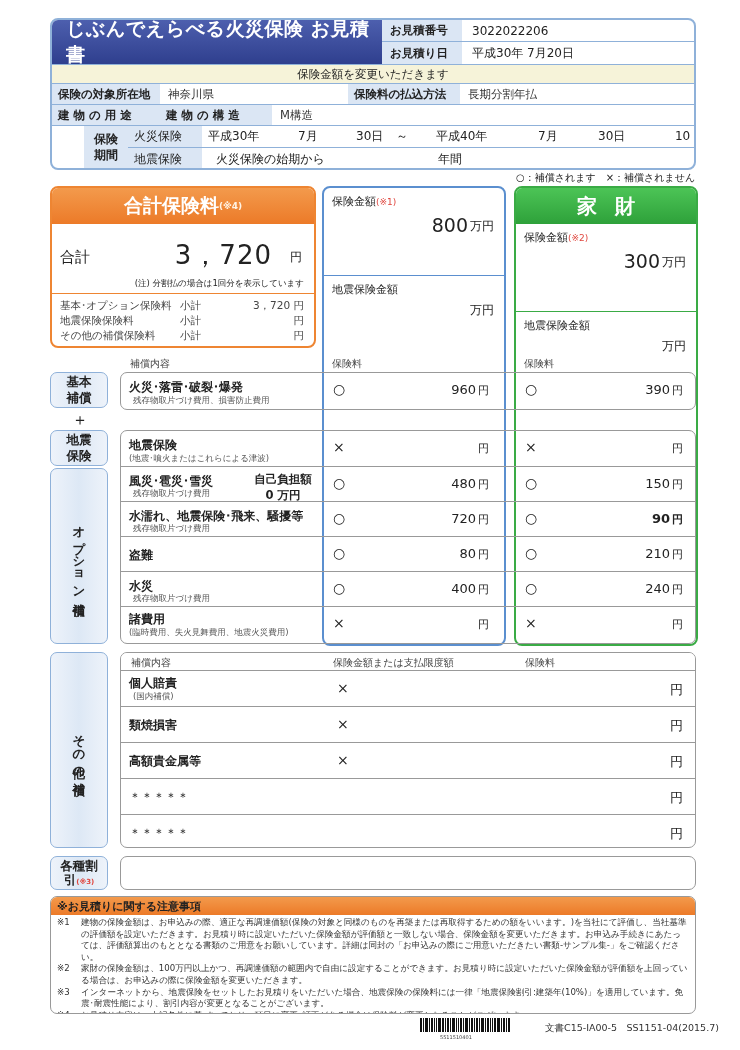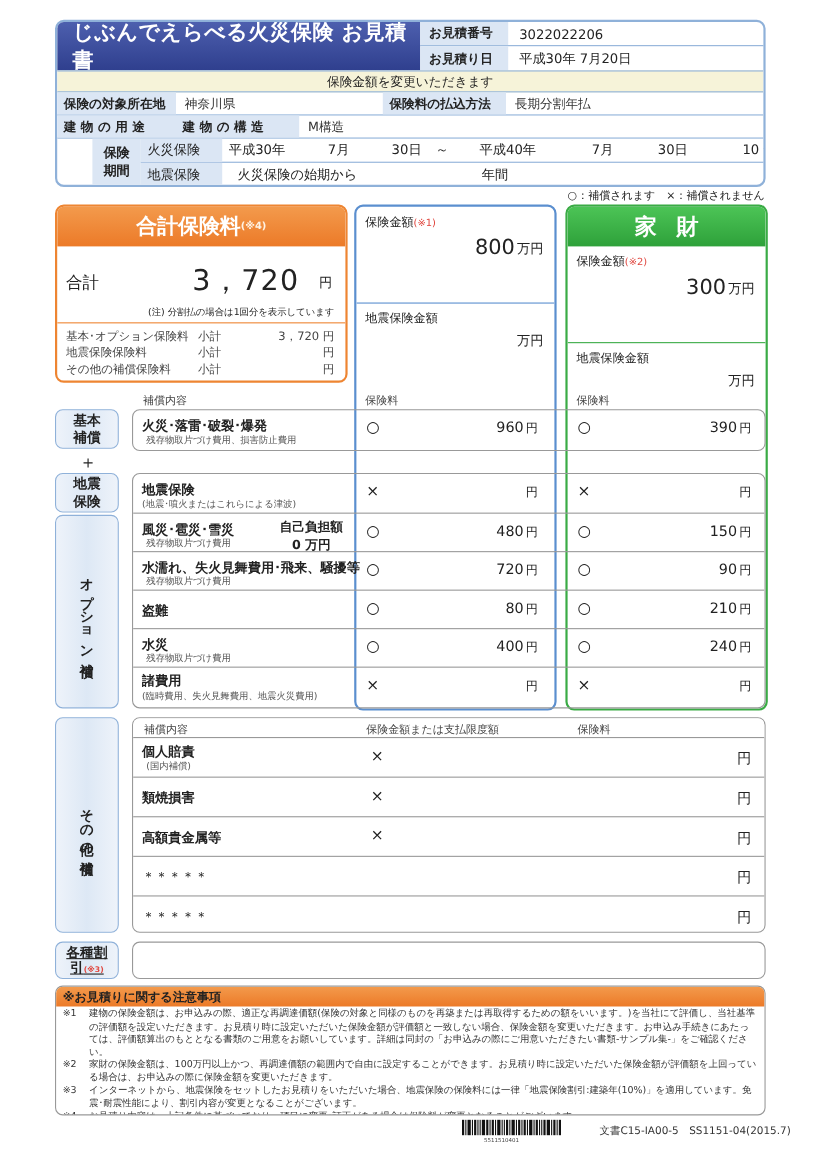--- a/index.html
+++ b/index.html
@@ -239,21 +239,21 @@
 <div class="abs plus">＋</div>
 <div class="side-tag" style="top:430px; height:36px;">
     <span style="width:30px;display:block;">地震保険</span>
   </div>
 <div class="side-tag" style="top:468px; height:176px;">
     <span class="vertical">オプション補償</span>
   </div>
 <div class="side-tag" style="top:652px; height:196px;">
     <span class="vertical">その他の補償</span>
   </div>
-<div class="side-tag" style="top:856px; height:34px; line-height:1.1;text-decoration:underline;">
+<div class="side-tag" style="top:856px; height:34px; line-height:1.1;">
     <span style="width:40px;display:block;"><span>各種割引</span><span style="color:#e0463e;font-size:7px;">(※3)</span></span>
   </div>
 
 <div class="abs" style="left:120px; top:354px; width:576px; height:18px; font-size:10px; color:#444;">
   <span class="abs" style="left:10px; top:3px;">補償内容</span>
   <span class="abs" style="left:212px; top:3px;">保険料</span>
   <span class="abs" style="left:404px; top:3px;">保険料</span>
 </div>
 
 <div class="cov-table" style="top:372px; height:38px;">
@@ -279,26 +279,26 @@
   <div class="cov-row" style="height:35px;">
     <span class="c-name">風災･雹災･雪災</span>
     <span class="c-sub" style="top:21px;">残存物取片づけ費用</span>
     <span class="deduct"><span>自己負担額</span><br><span>0 万円</span></span>
     <span class="c-mark" style="left:212px; top:8px;">○</span>
     <span class="c-val" style="right:206px; top:9px;"><span>480</span><span class="c-unit">円</span></span>
     <span class="c-mark" style="left:404px; top:8px;">○</span>
     <span class="c-val" style="right:12px; top:9px;"><span>150</span><span class="c-unit">円</span></span>
   </div>
   <div class="cov-row" style="height:35px;">
-    <span class="c-name">水濡れ、失火見舞費用･飛来、騒擾等</span>
+    <span class="c-name">水濡れ、地震保険･飛来、騒擾等</span>
     <span class="c-sub" style="top:21px;">残存物取片づけ費用</span>
     <span class="c-mark" style="left:212px; top:8px;">○</span>
     <span class="c-val" style="right:206px; top:9px;"><span>720</span><span class="c-unit">円</span></span>
     <span class="c-mark" style="left:404px; top:8px;">○</span>
-    <span class="c-val" style="right:12px; top:9px;"><span>90</span><span class="c-unit">円</span></span>
+    <span class="c-val" style="right:12px; top:9px;font-weight:bold;"><span>90</span><span class="c-unit">円</span></span>
   </div>
   <div class="cov-row" style="height:35px;">
     <span class="c-name" style="top:10px;">盗難</span>
     <span class="c-mark" style="left:212px; top:8px;">○</span>
     <span class="c-val" style="right:206px; top:9px;"><span>80</span><span class="c-unit">円</span></span>
     <span class="c-mark" style="left:404px; top:8px;">○</span>
     <span class="c-val" style="right:12px; top:9px;"><span>210</span><span class="c-unit">円</span></span>
   </div>
   <div class="cov-row" style="height:35px;">
     <span class="c-name">水災</span>

